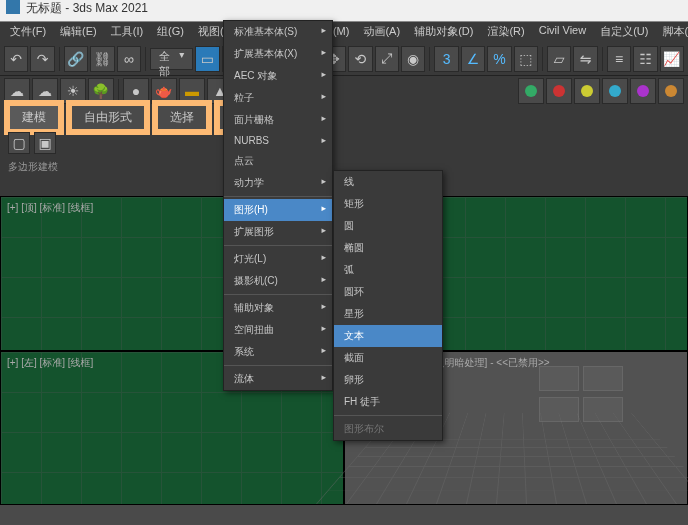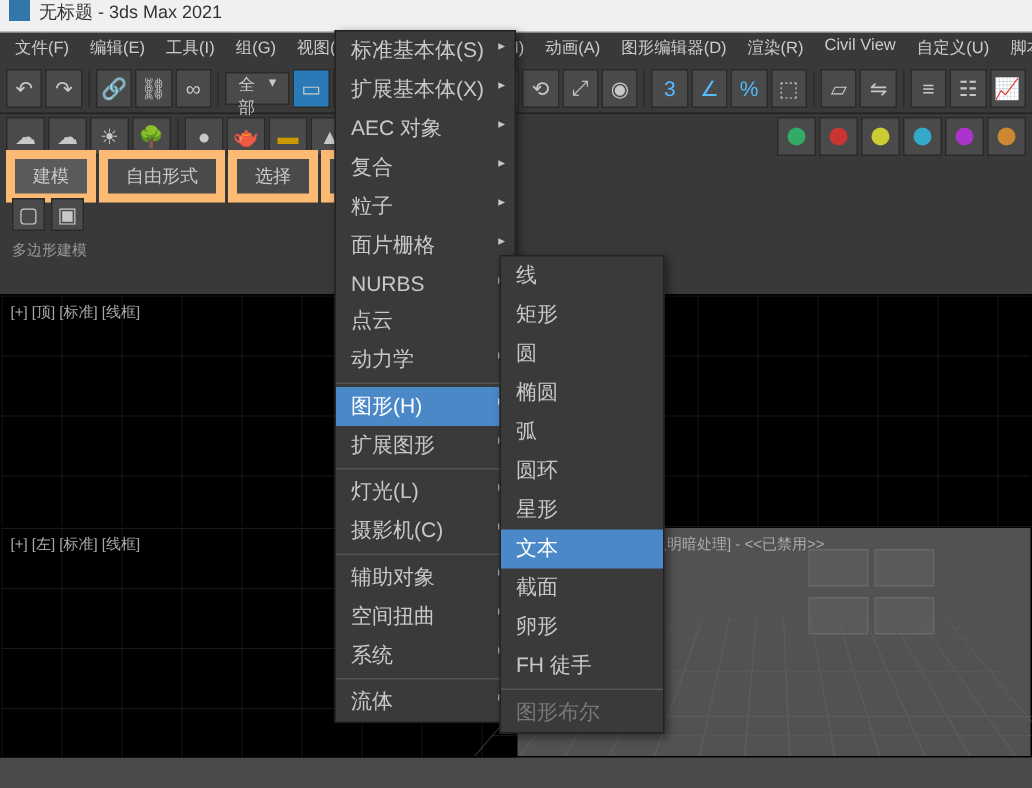--- a/index.html
+++ b/index.html
@@ -12,30 +12,30 @@
 .toolbar{height:34px;background:#393939;display:flex;align-items:center;padding:0 4px;gap:2px;border-bottom:1px solid #222}
 .tbtn{width:26px;height:26px;background:#4a4a4a;border:1px solid #2a2a2a;display:flex;align-items:center;justify-content:center;font-size:14px}
 .tcombo{height:22px;background:#4a4a4a;border:1px solid #2a2a2a;padding:0 8px;display:flex;align-items:flex-start;font-size:10px}
 .tsep{width:1px;height:24px;background:#2a2a2a;margin:0 2px}
 .toolbar2{height:30px;background:#393939;display:flex;align-items:center;padding:0 4px;gap:2px}
 .tab{padding:3px 12px;background:#4a4a4a;border:6px solid #fdba74;font-size:12px}
 .tab.active{background:#5a5a5a}
 .workspace{position:absolute;left:0;top:106px;right:0;bottom:0;background:#4a4a4a}
 .timectl{height:20px;background:#393939;display:flex;align-items:center;padding:0 40px;font-size:10px}
 .viewport-area{display:flex;flex-wrap:wrap;height:calc(100% - 40px)}
-.vp{border:1px solid #000;background:#000000;position:relative}
+.vp{border:1px solid #000;background:#14532d;position:relative}
 .vp1{width:50%;height:50%}
 .vp2{width:50%;height:50%}
 .vp3{width:50%;height:50%}
 .vp4{width:50%;height:50%;background:#525252}
 .vplabel{position:absolute;top:4px;left:6px;font-size:10px;color:#aaa}
 .grid{position:absolute;inset:0;background-image:linear-gradient(#555 1px,transparent 1px),linear-gradient(90deg,#555 1px,transparent 1px);background-size:40px 40px;opacity:0.3}
 .grid3d{position:absolute;bottom:0;left:50%;transform:translateX(-50%) perspective(400px) rotateX(60deg);width:400px;height:300px;background-image:linear-gradient(#666 1px,transparent 1px),linear-gradient(90deg,#666 1px,transparent 1px);background-size:30px 30px;opacity:0.5;transform-origin:bottom}
 .menu{position:absolute;background:#3a3a3a;border:1px solid #222;box-shadow:2px 2px 6px rgba(0,0,0,0.5);min-width:110px;z-index:100}
-.menu-item{padding:4px 20px 4px 10px;font-size:14px;position:relative;white-space:nowrap}
+.menu-item{padding:4px 20px 4px 10px;font-size:10px;position:relative;white-space:nowrap}
 .menu-item.highlight{background:#4a88c7;color:#fff}
 .menu-item.arrow::after{content:"▸";position:absolute;right:6px;font-size:9px}
 .menu-item.disabled{color:#777}
 .menu-sep{height:1px;background:#555;margin:2px 0}
 .menu1{left:223px;top:20px}
 .menu2{left:333px;top:170px}
 .menu3{left:422px;top:292px;background:#555;border:1px solid #666;padding:8px;width:200px;font-size:10px;line-height:1.5}
 .menu3 .tt{color:#ddd;font-size:11px;margin-bottom:4px}
 .menu3 .more{text-align:right;color:#8ab;margin-top:6px;font-size:10px}
 .cubewrap{position:absolute;right:30px;bottom:80px;width:120px;height:60px;opacity:0.4}
@@ -52,21 +52,21 @@
 
 <div class="menubar">
   <div>文件(F)</div>
   <div>编辑(E)</div>
   <div>工具(I)</div>
   <div>组(G)</div>
   <div>视图(V)</div>
   <div style="background:#4a88c7;color:#fff">创建(C)</div>
   <div>修改器(M)</div>
   <div>动画(A)</div>
-  <div>图形编辑器(D)</div>
+  <div>辅助对象(D)</div>
   <div>渲染(R)</div>
   <div>Civil View</div>
   <div>自定义(U)</div>
   <div>脚本(S)</div>
 
 </div>
 
 <div class="toolbar">
   <div class="tbtn">↶</div>
   <div class="tbtn">↷</div>
@@ -167,21 +167,20 @@
         <div class="cube"></div><div class="cube"></div>
       </div>
     </div>
   </div>
 </div>
 
 <div class="menu menu1" id="m1">
     <div class="menu-item arrow">标准基本体(S)</div>
     <div class="menu-item arrow">扩展基本体(X)</div>
     <div class="menu-item arrow">AEC 对象</div>
-    <div class="menu-item arrow">复合</div>
     <div class="menu-item arrow">粒子</div>
     <div class="menu-item arrow">面片栅格</div>
     <div class="menu-item arrow">NURBS</div>
     <div class="menu-item">点云</div>
     <div class="menu-item arrow">动力学</div>
     <div class="menu-sep"></div>
     <div class="menu-item arrow highlight">图形(H)</div>
     <div class="menu-item arrow">扩展图形</div>
     <div class="menu-sep"></div>
     <div class="menu-item arrow">灯光(L)</div>

